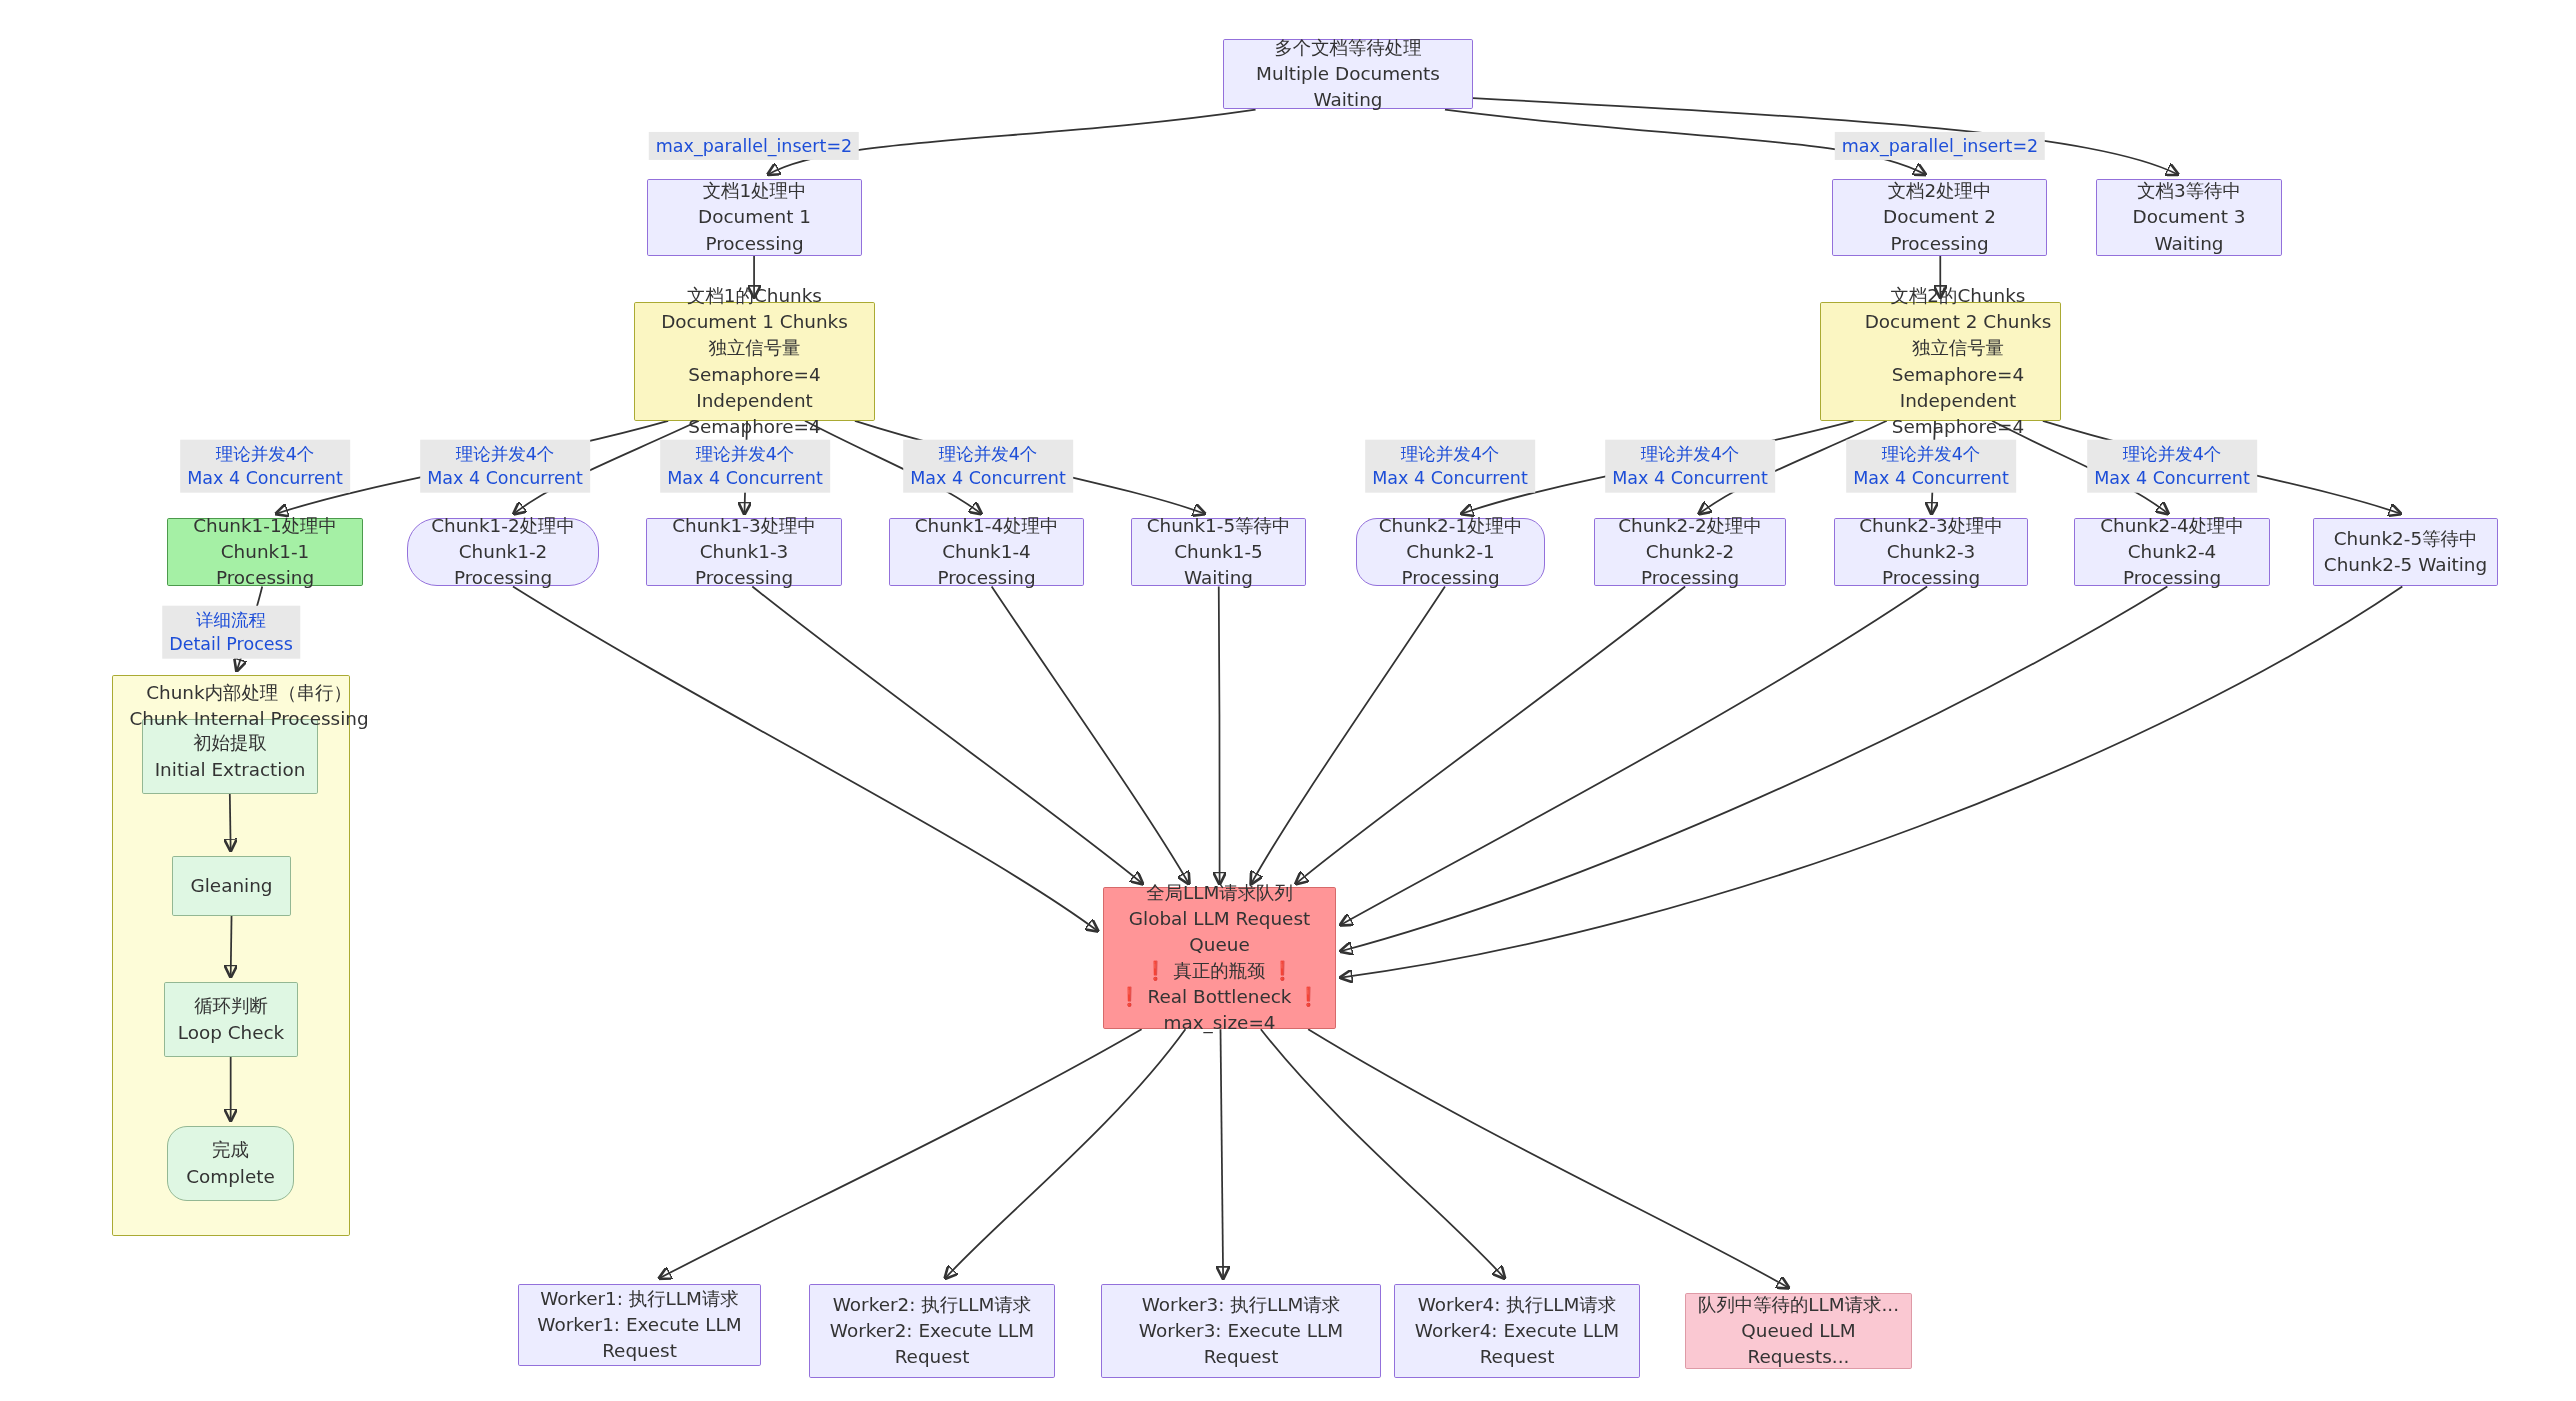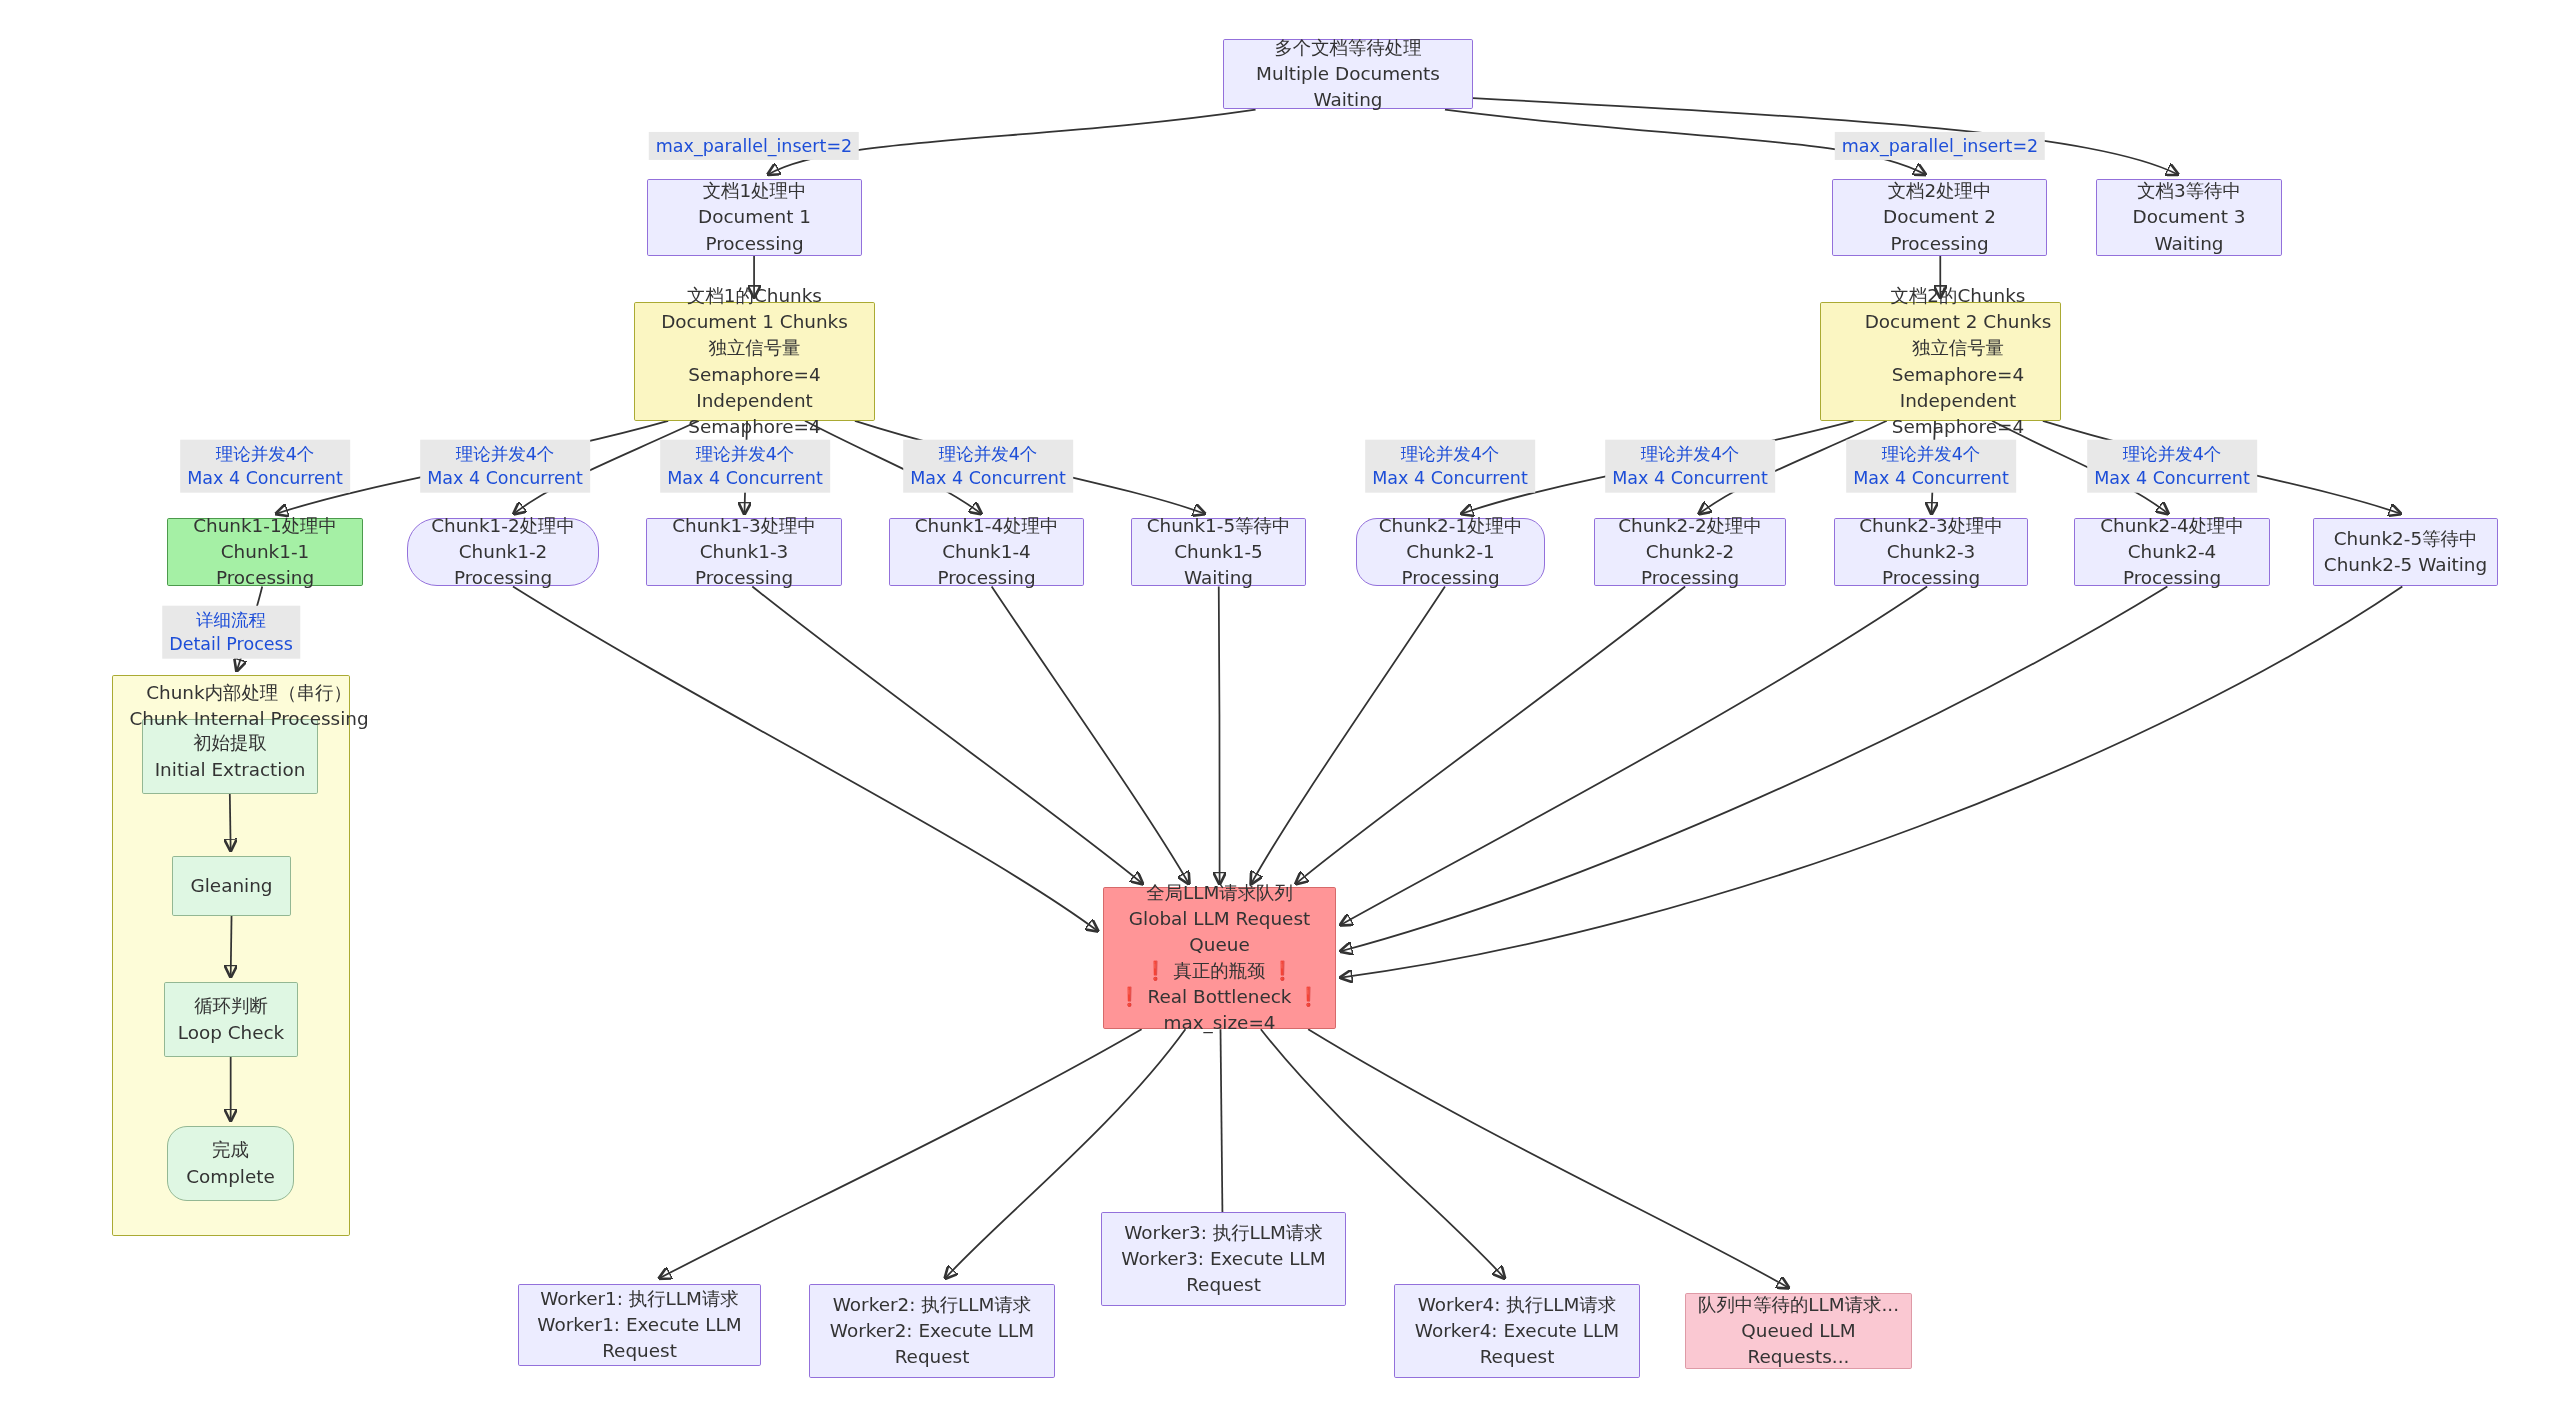--- a/index.html
+++ b/index.html
@@ -154,21 +154,21 @@
 ❗ 真正的瓶颈 ❗
 ❗ Real Bottleneck ❗
 max_size=4</div>
 
   <div class="node lavender" style="left:518px; top:1284px; width:243px; height:82px;">Worker1: 执行LLM请求
 Worker1: Execute LLM
 Request</div>
   <div class="node lavender" style="left:809px; top:1284px; width:246px; height:94px;">Worker2: 执行LLM请求
 Worker2: Execute LLM
 Request</div>
-  <div class="node lavender" style="left:1101px; top:1212px; width:245px; height:94px;">Worker3: 执行LLM请求
+  <div class="node lavender" style="left:1101px; top:1284px; width:280px; height:94px;">Worker3: 执行LLM请求
 Worker3: Execute LLM
 Request</div>
   <div class="node lavender" style="left:1394px; top:1284px; width:246px; height:94px;">Worker4: 执行LLM请求
 Worker4: Execute LLM
 Request</div>
   <div class="node pinkbox" style="left:1685px; top:1293px; width:227px; height:76px;">队列中等待的LLM请求...
 Queued LLM Requests...</div>
 
   <div class="elabel" style="left:754px; top:146px;">max_parallel_insert=2</div>
   <div class="elabel" style="left:1940px; top:146px;">max_parallel_insert=2</div>

